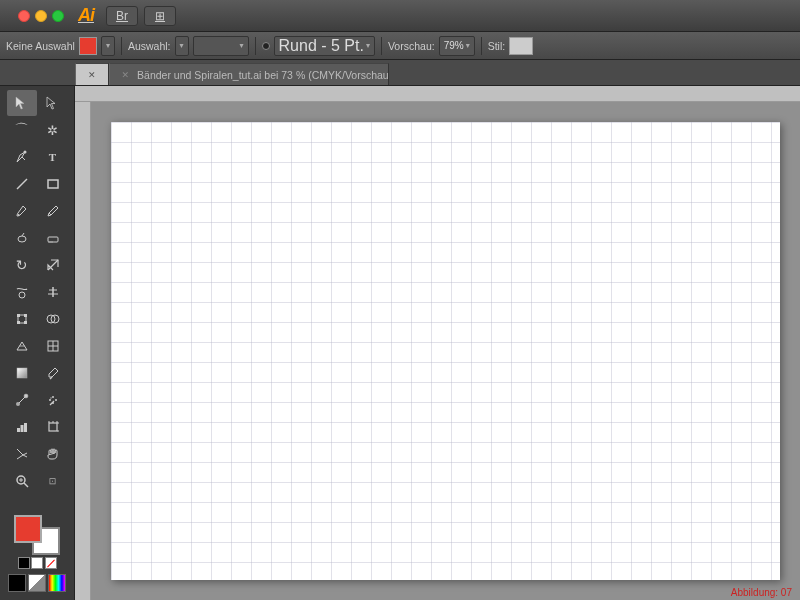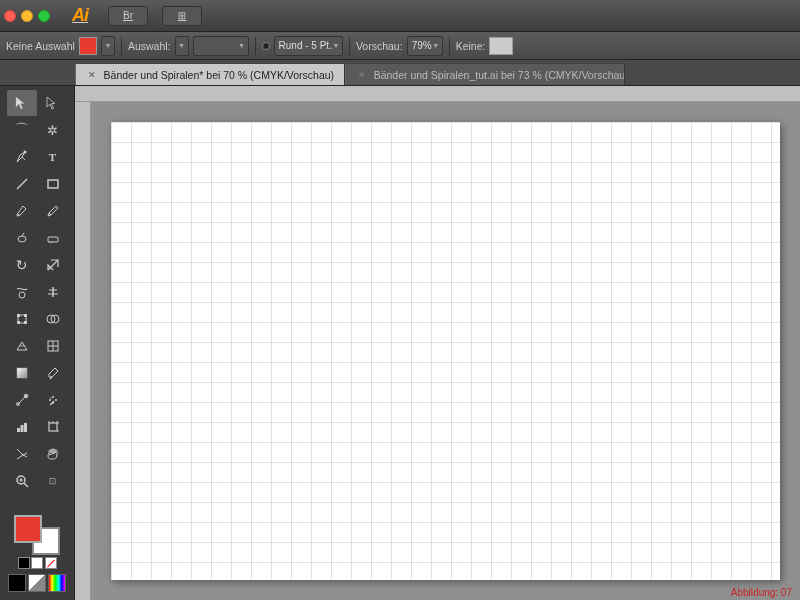--- a/index.html
+++ b/index.html
@@ -12,22 +12,22 @@
       background: #3a3a3a;
       color: #ccc;
     }
 
     
     #title-bar {
       height: 32px;
       background: linear-gradient(to bottom, #5a5a5a, #3d3d3d);
       display: flex;
       align-items: center;
-      padding: 0 4px;
-      gap: 14px;
+      padding: 0 18px;
+      gap: 6px;
       border-bottom: 1px solid #222;
       text-decoration: underline;
     }
     .traffic-lights {
       display: flex;
       gap: 5px;
       align-items: center;
       margin-right: 8px;
     }
     .traffic-light {
@@ -41,31 +41,31 @@
     .tl-max   { background: #28c840; border: 1px solid #1aab29; }
     .app-logo {
       font-size: 18px;
       font-weight: 900;
       color: #ff9a00;
       font-style: italic;
       margin-right: 6px;
       letter-spacing: -1px;
     }
     .title-btn {
-      width: 40px;
+      width: 32px;
       height: 20px;
       background: #555;
       border: 1px solid #333;
       border-radius: 3px;
       display: flex;
       align-items: center;
       justify-content: center;
       cursor: pointer;
       color: #ccc;
-      font-size: 10px;
+      font-size: 12px;
     }
     .title-spacer { flex: 1; }
 
     
     #toolbar {
       height: 28px;
       background: linear-gradient(to bottom, #5c5c5c, #484848);
       display: flex;
       align-items: center;
       padding: 0 6px;
@@ -332,38 +332,37 @@
   <div class="tb-dropdown">
     <span class="arrow">▾</span>
   </div>
   <div class="tb-dropdown">
     <span style="width:40px;text-align:center;font-size:10px;"></span>
     <span class="arrow">▾</span>
   </div>
   <div class="tb-separator"></div>
   <div class="tb-circle"></div>
   <div class="tb-dropdown">
-    <span style="font-size:10px;">Rund - 5 Pt.</span>
+    <span style="font-size:16px;">Rund - 5 Pt.</span>
     <span class="arrow">▾</span>
   </div>
   <div class="tb-separator"></div>
   <span class="tb-label">Vorschau:</span>
   <div class="tb-dropdown">
     <span style="font-size:10px;">79%</span>
     <span class="arrow">▾</span>
   </div>
   <div class="tb-separator"></div>
-  <span class="tb-label">Keine:</span>
+  <span class="tb-label">Stil:</span>
   <div class="tb-swatch" style="width:24px;background:#ccc;"></div>
 </div>
 
 <div id="tabs-row">
   <div class="tab active">
     <span class="tab-close">✕</span>
-    <span>Bänder und Spiralen* bei 70 % (CMYK/Vorschau)</span>
   </div>
   <div class="tab">
     <span class="tab-close">✕</span>
     <span>Bänder und Spiralen_tut.ai bei 73 % (CMYK/Vorschau)</span>
   </div>
 </div>
 
 <div id="main">
 
   <div id="left-toolbar">

